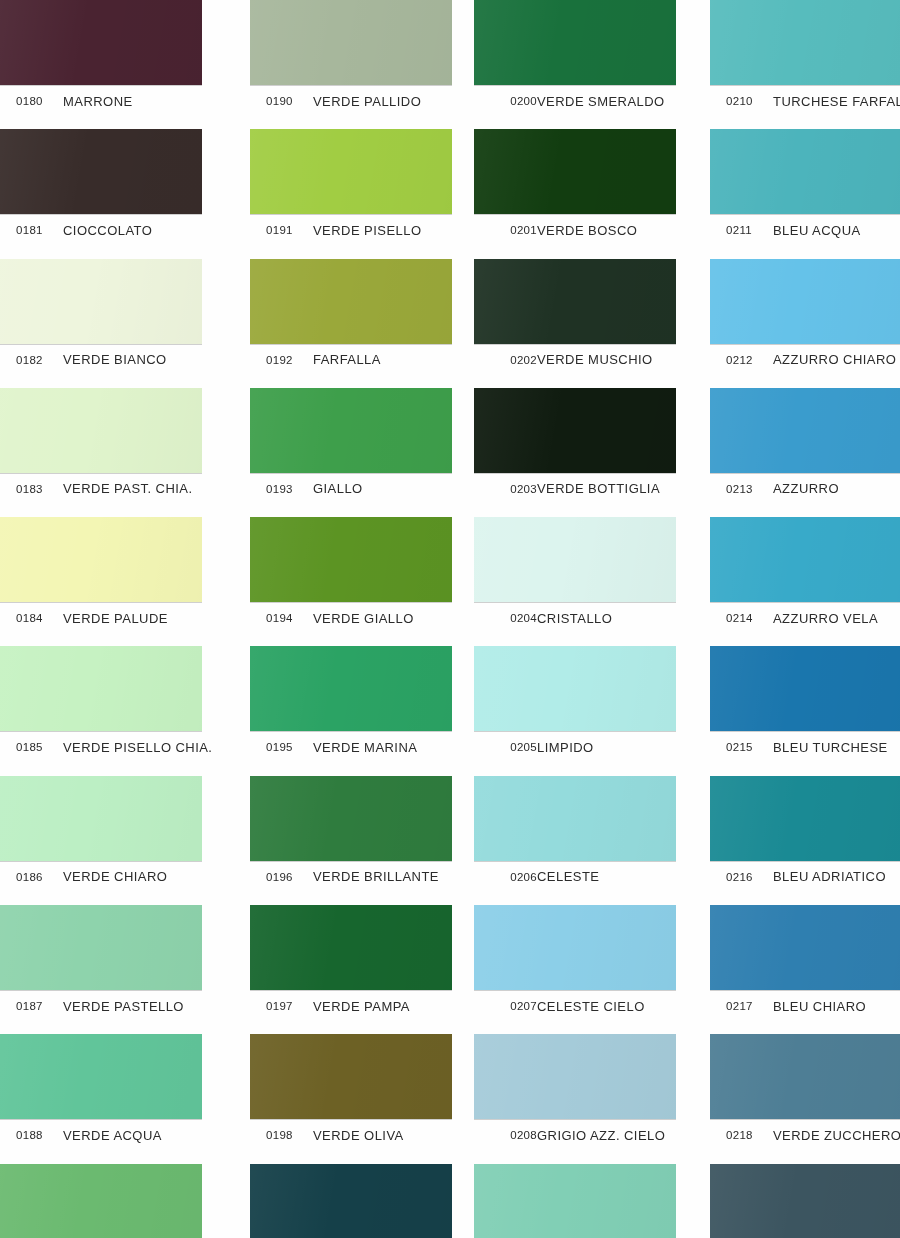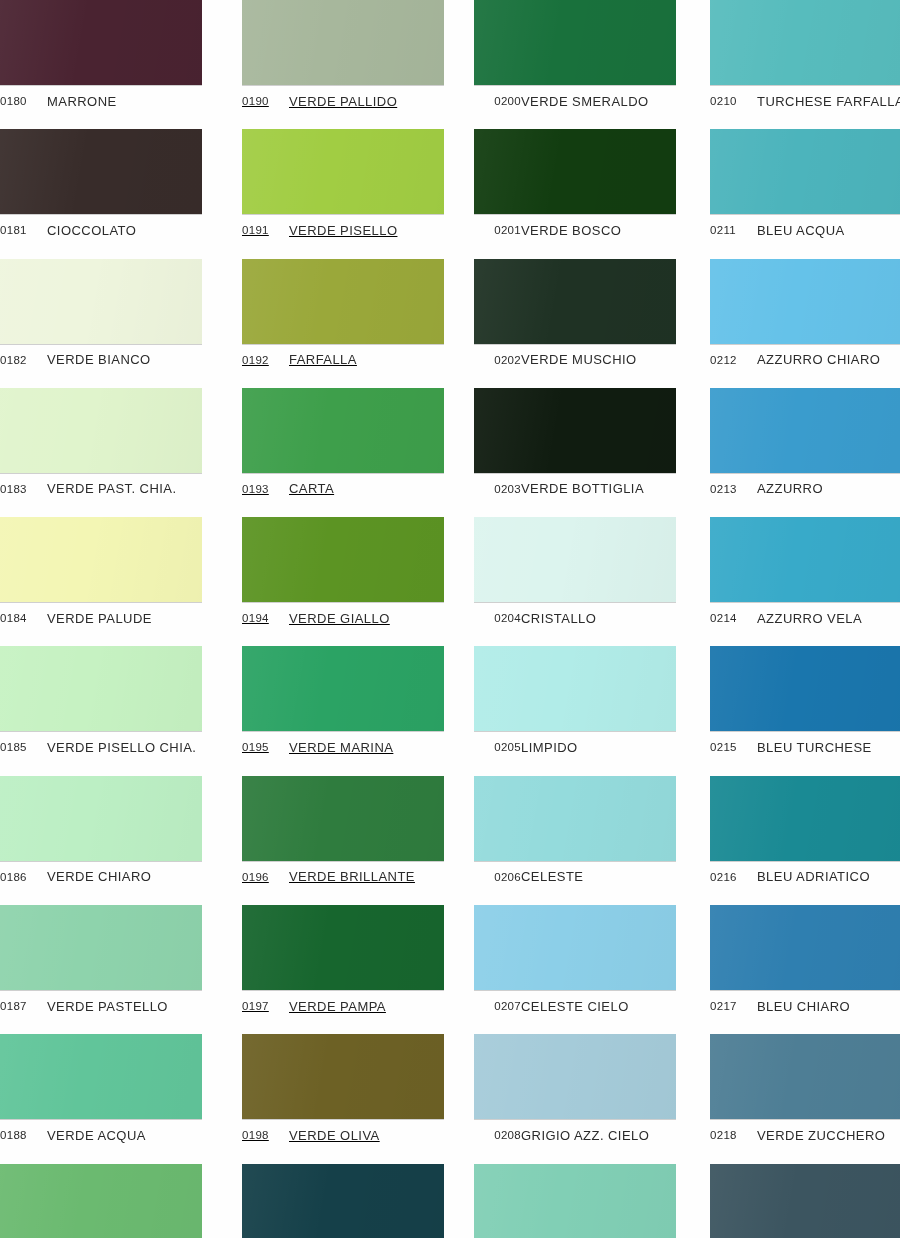--- a/index.html
+++ b/index.html
@@ -63,40 +63,41 @@
     display: flex;
     align-items: center;
     white-space: nowrap;
   }
   .code {
     display: inline-block;
     width: 47px;
     font-size: 11.5px;
     letter-spacing: 0.3px;
     color: #2b2b2b;
+    padding-left: 16px;
   }
   .cname {
     display: inline-block;
     font-size: 13px;
     letter-spacing: 0.45px;
     color: #2b2b2b;
   }
   
   .col-0 .swatch, .col-0 .caption { left: 0px; }
   .col-1 .swatch, .col-1 .caption { left: 0px; }
   .col-2 .swatch, .col-2 .caption { left: 0px; text-align: right; }
   .col-3 .swatch, .col-3 .caption { left: 0px; justify-content: center; }
 
   .col-0 { padding-left: 0px; }
   .col-1 { padding-left: 0px; }
   .col-2 { padding-left: 0px; }
   .col-3 { padding-left: 0px; }
 
   .cell.col-0 > * { margin-left: 0px; }
-  .cell.col-1 > * { margin-left: 6px; text-decoration: underline; }
+  .cell.col-1 > * { margin-left: 14px; }
   .cell.col-2 > * { margin-left: 2px; }
   .cell.col-3 > * { margin-left: 2px; }
 </style>
 </head>
 <body>
 
 <div class="page">
   <div class="grid" id="grid">
       <div class="cell col-0">
         <div class="swatch" style="background: rgb(74, 35, 49);"></div>
@@ -186,21 +187,21 @@
         <div class="swatch" style="background: rgb(224, 244, 204);"></div>
         <div class="caption">
           <span class="code">0183</span>
           <span class="cname">VERDE PAST. CHIA.</span>
         </div>
       </div>
       <div class="cell col-1">
         <div class="swatch" style="background: rgb(62, 159, 75);"></div>
         <div class="caption">
           <span class="code">0193</span>
-          <span class="cname">CARTA</span>
+          <span class="cname">GIALLO</span>
         </div>
       </div>
       <div class="cell col-2">
         <div class="swatch" style="background: rgb(16, 28, 16);"></div>
         <div class="caption">
           <span class="code">0203</span>
           <span class="cname">VERDE BOTTIGLIA</span>
         </div>
       </div>
       <div class="cell col-3">

